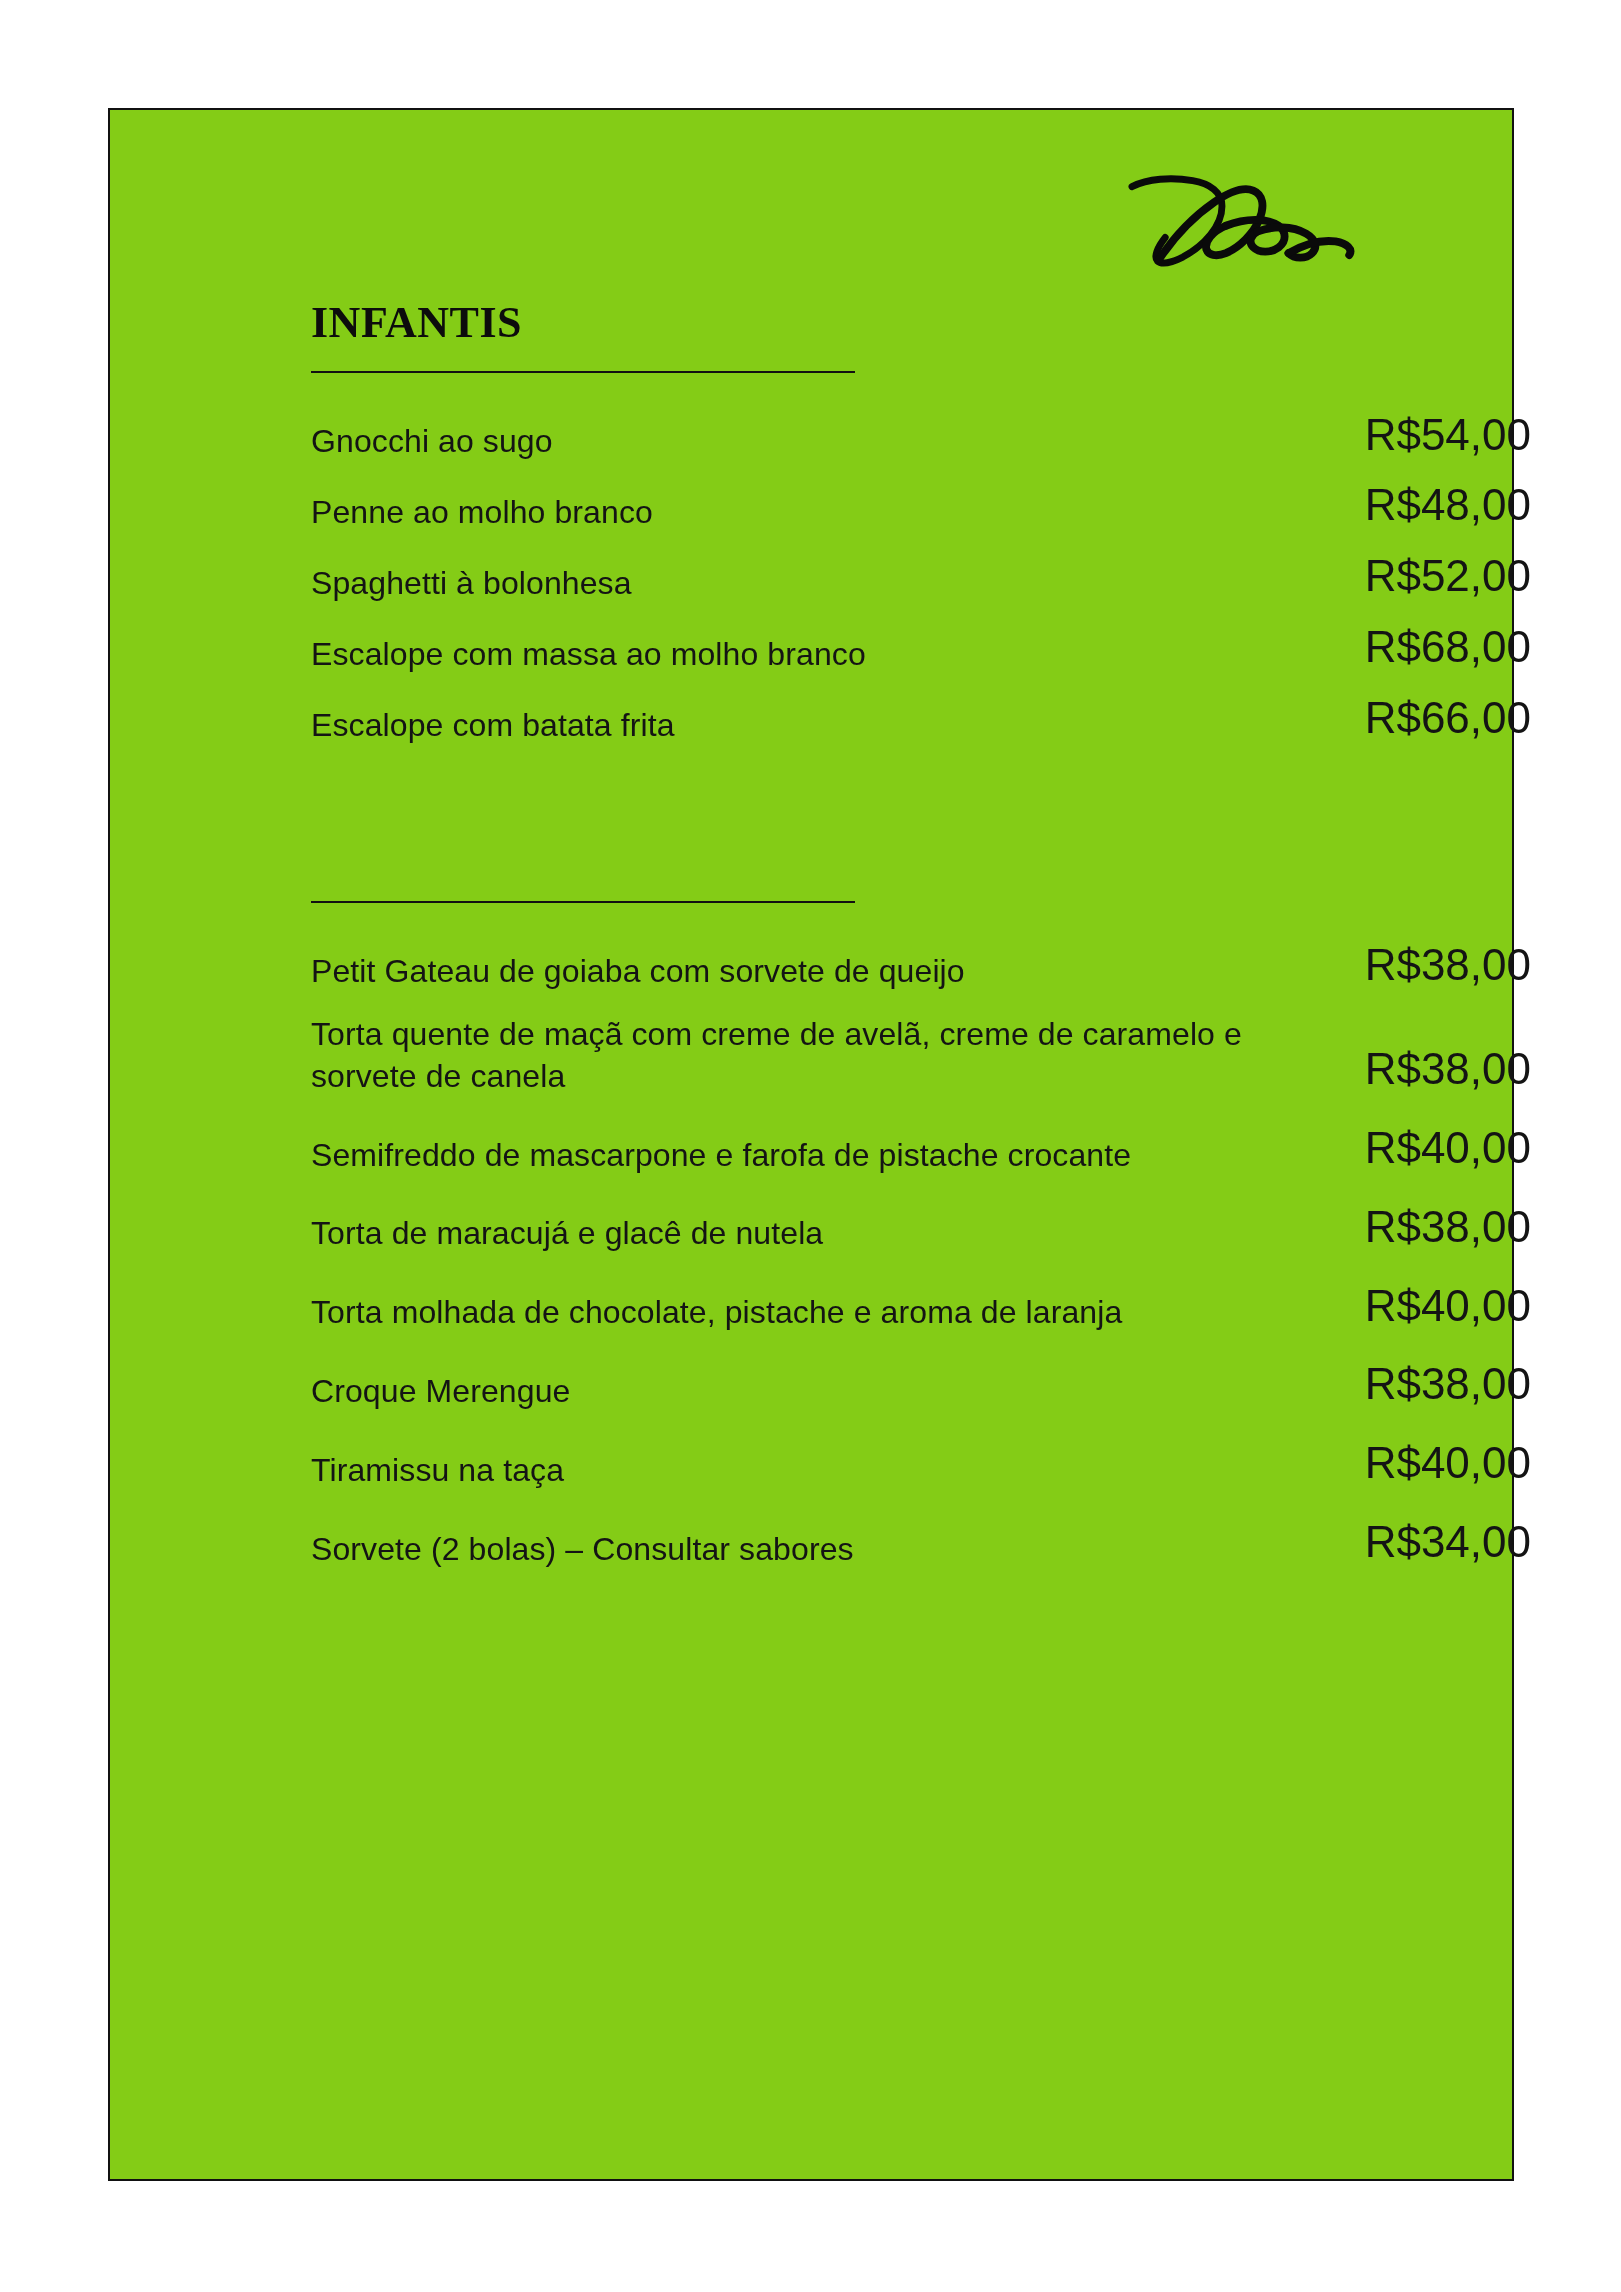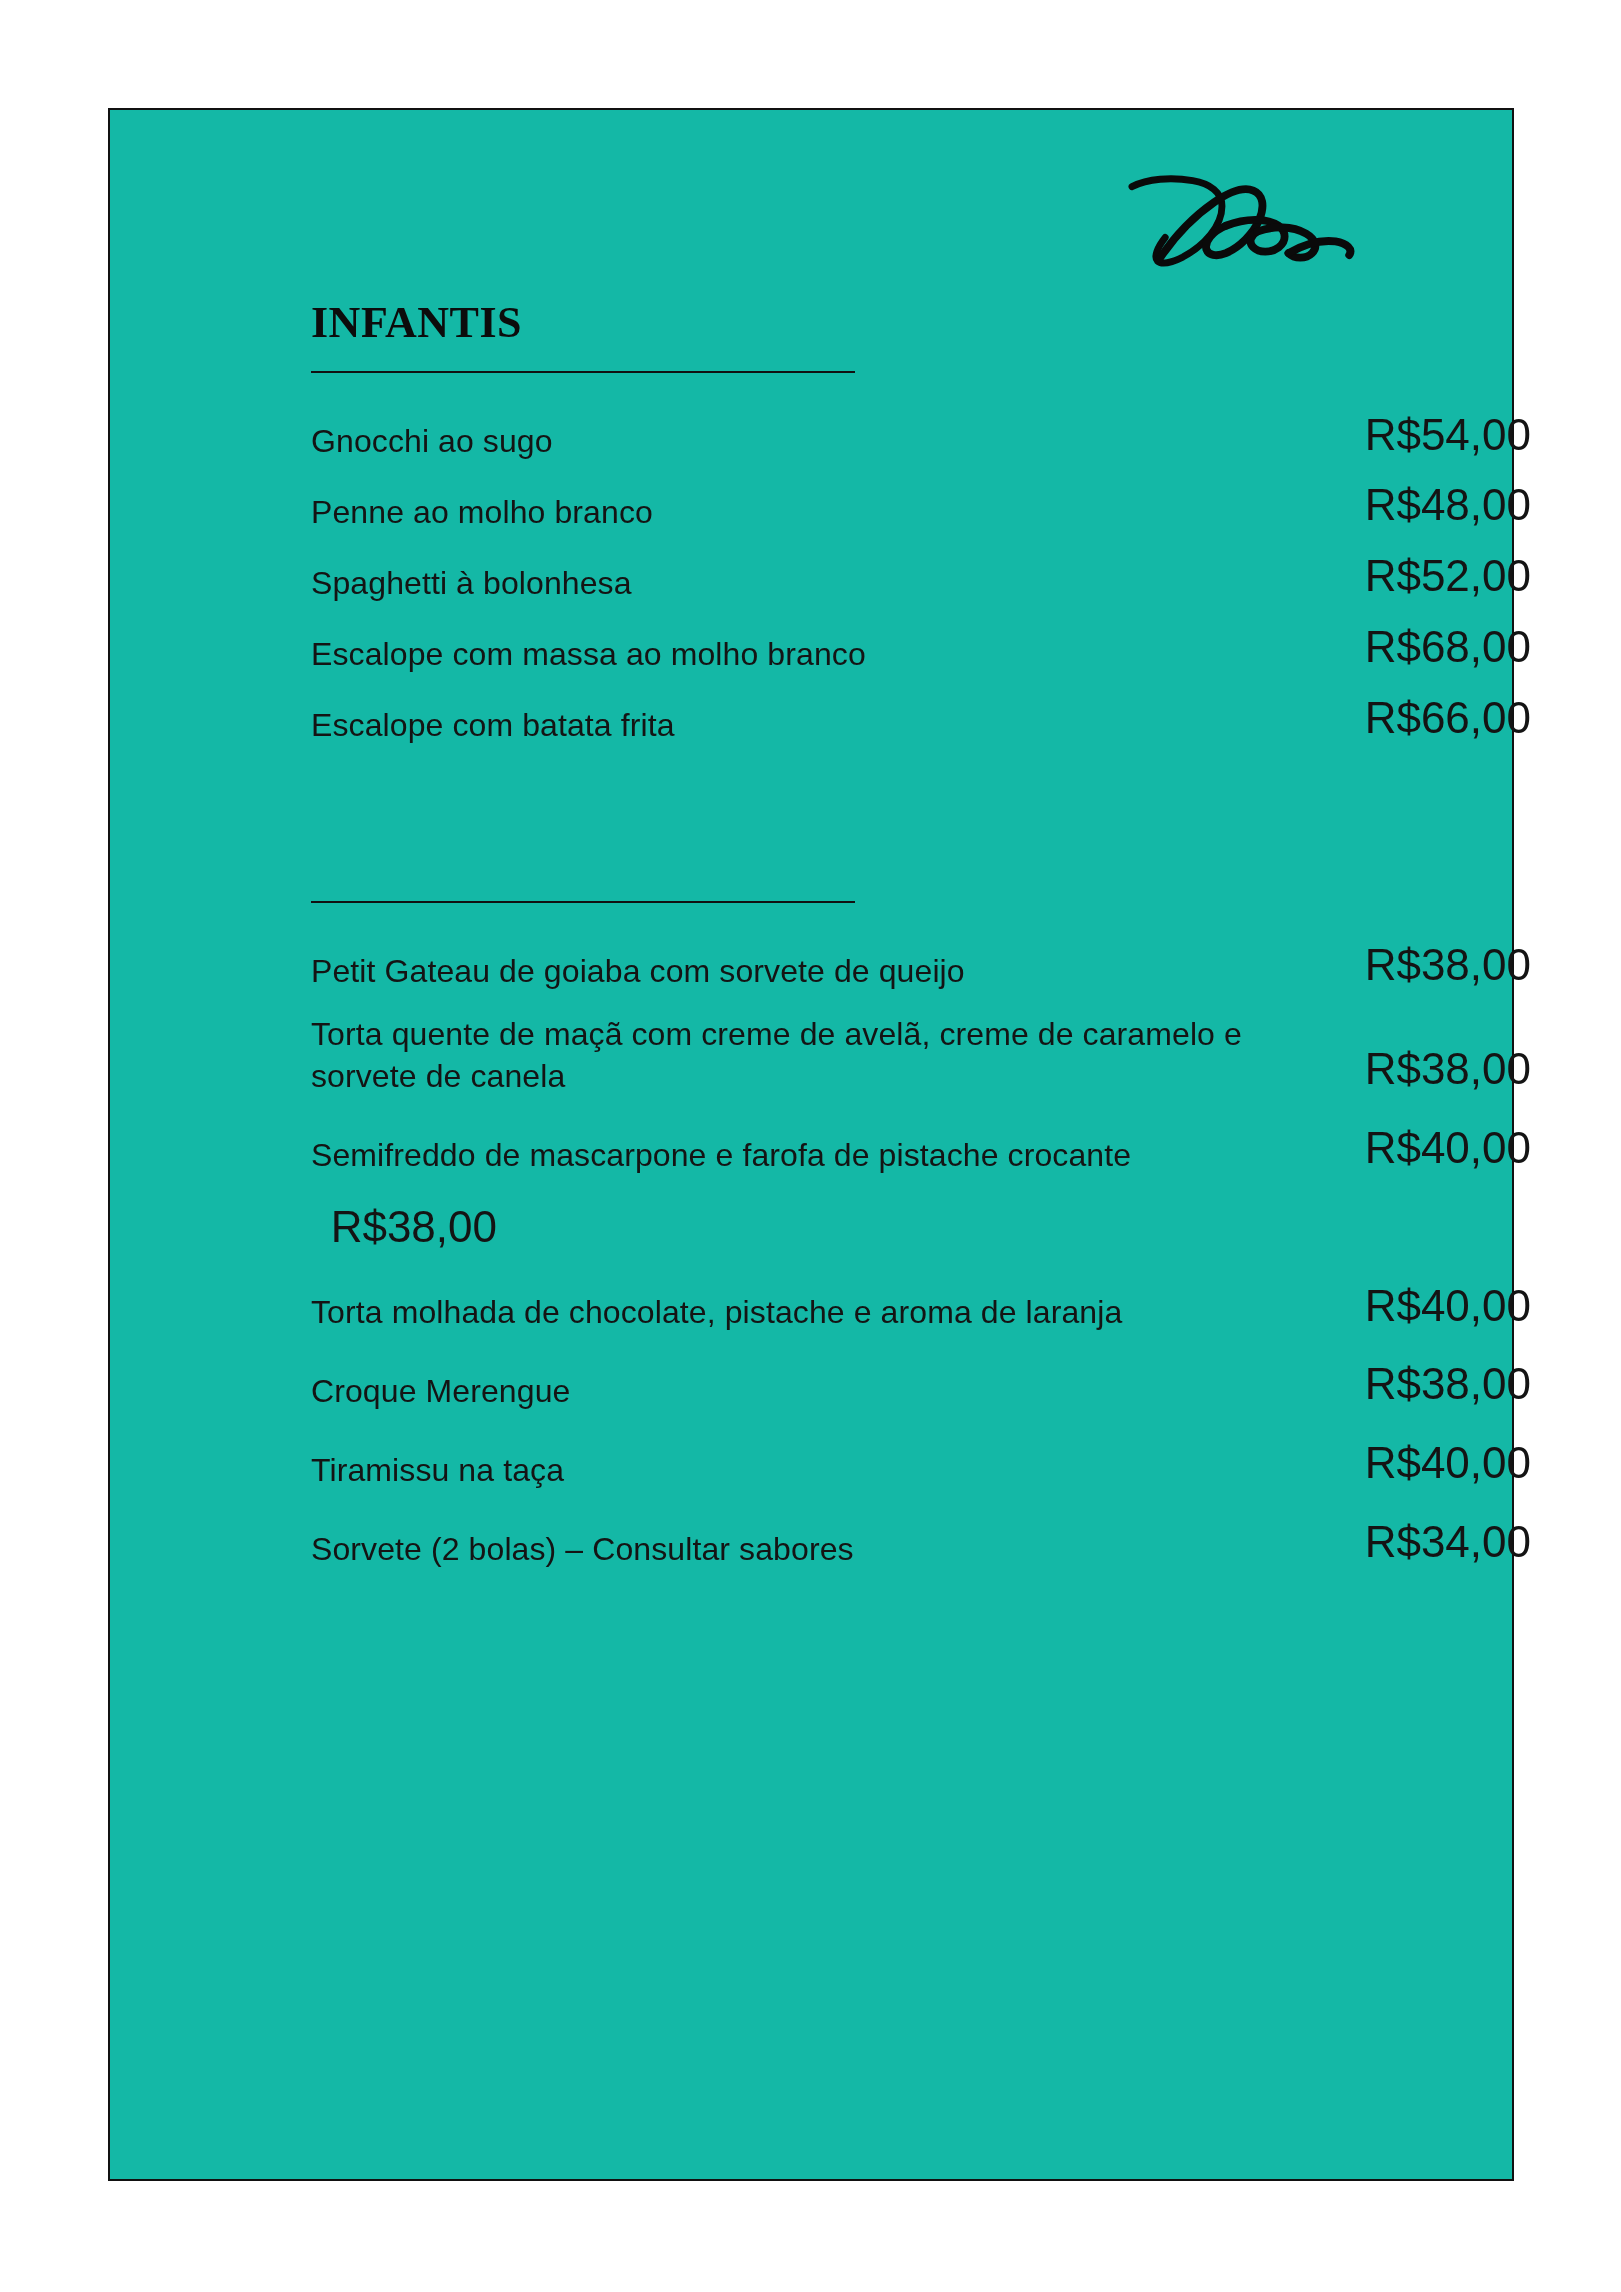--- a/index.html
+++ b/index.html
@@ -17,21 +17,21 @@
   }
 
   .page-frame {
     position: absolute;
     left: 108px;
     top: 108px;
     width: 1406px;
     height: 2073px;
     border: 2.9px solid #111111;
     box-sizing: border-box;
-    background: #14b8a6;
+    background: #84cc16;
   }
 
   .content {
     position: absolute;
     left: 201px;
     top: 0;
     width: 1225px;
     height: 100%;
   }
 
@@ -168,20 +168,21 @@
           <div class="item-name">Torta quente de maçã com creme de avelã, creme de caramelo e sorvete de canela</div>
           <div class="item-price">R$38,00</div>
         </div>
 
         <div class="item-row">
           <div class="item-name">Semifreddo de mascarpone e farofa de pistache crocante</div>
           <div class="item-price">R$40,00</div>
         </div>
 
         <div class="item-row">
+          <div class="item-name">Torta de maracujá e glacê de nutela</div>
           <div class="item-price">R$38,00</div>
         </div>
 
         <div class="item-row">
           <div class="item-name">Torta molhada de chocolate, pistache e aroma de laranja</div>
           <div class="item-price">R$40,00</div>
         </div>
 
         <div class="item-row">
           <div class="item-name">Croque Merengue</div>

